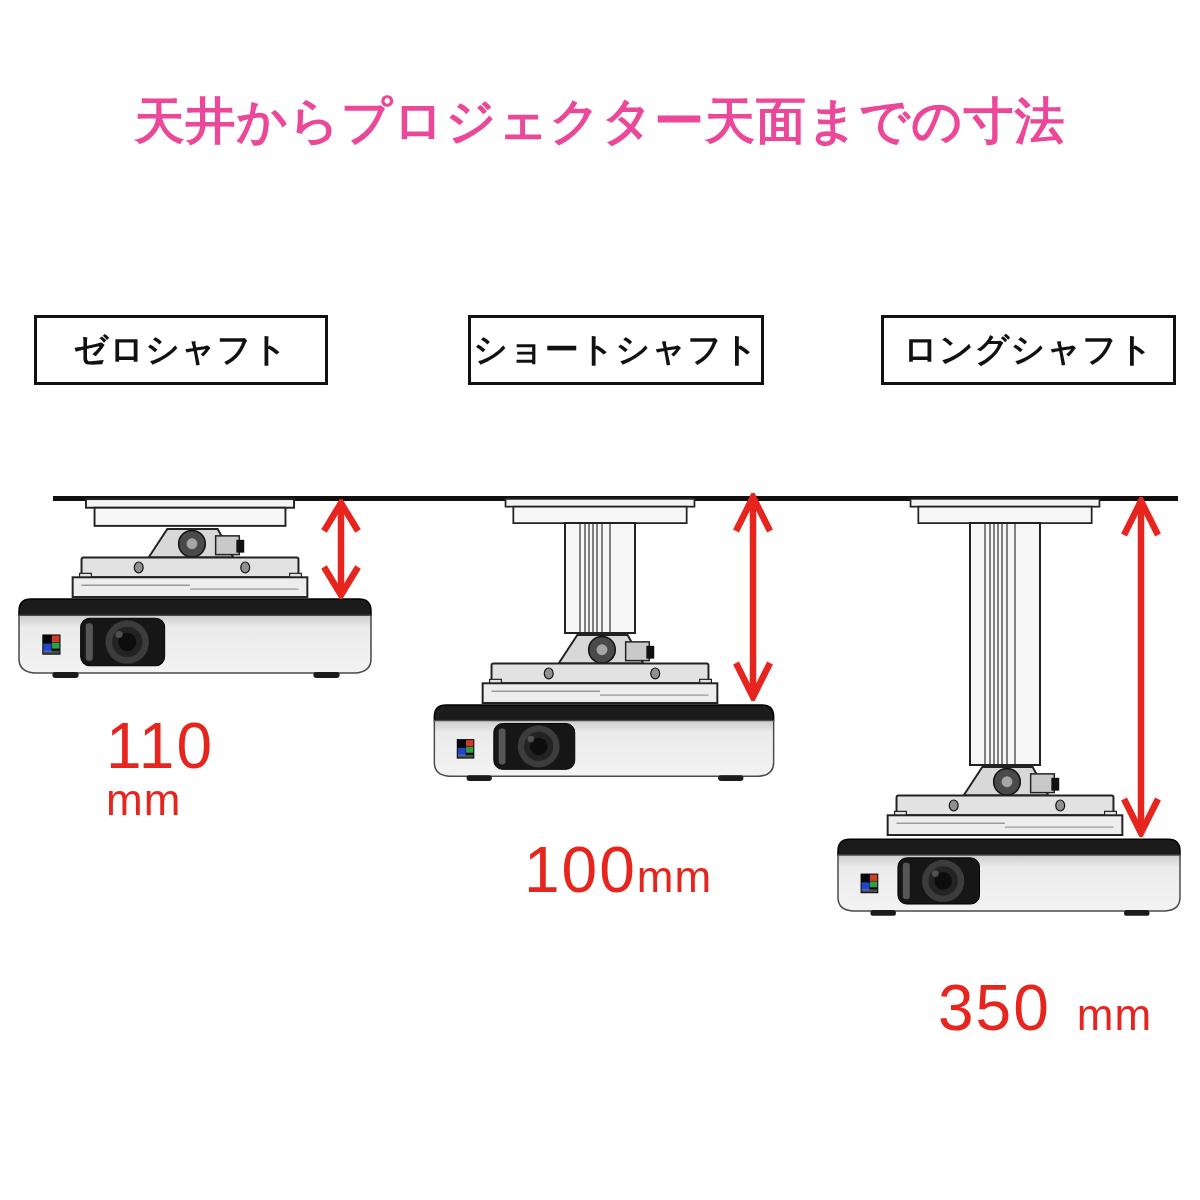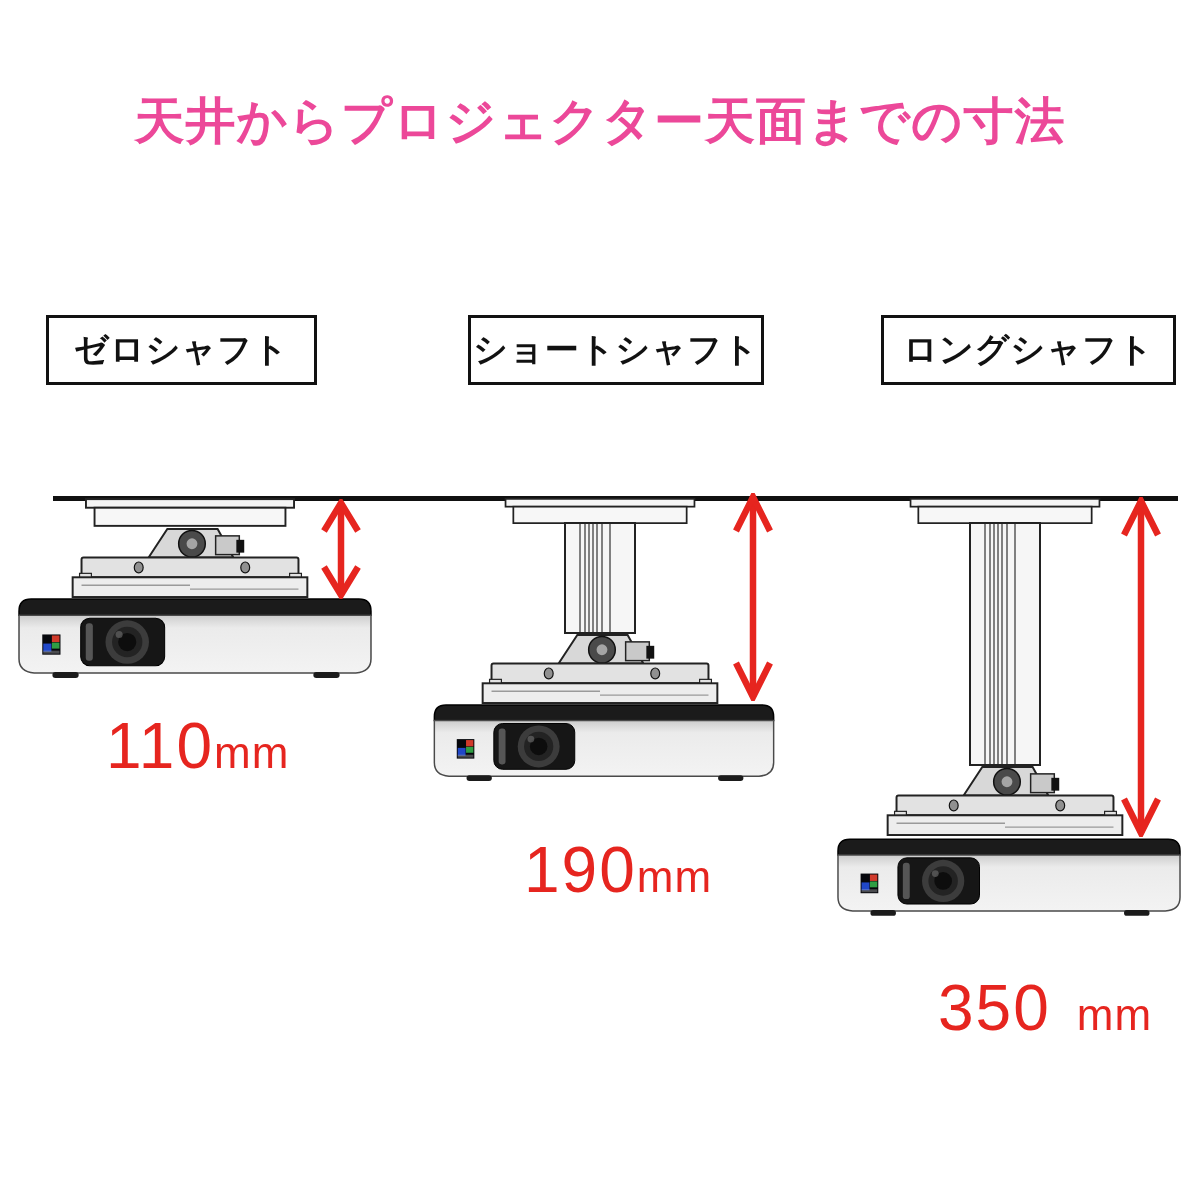--- a/index.html
+++ b/index.html
@@ -11,38 +11,38 @@
     position:absolute; left:0; top:88px; width:100%; margin:0;
     text-align:center; font-size:50px; font-weight:700; color:#ec4899;
     letter-spacing:1px;
   }
   .labelbox {
     position:absolute; top:315px; height:70px; box-sizing:border-box;
     border:3px solid #111; background:#fff;
     display:flex; align-items:center; justify-content:center;
     font-size:34px; font-weight:700; color:#111; letter-spacing:1px;
   }
-  #box-zero  { left:46px;  width:271px; }
+  #box-zero  { left:34px;  width:294px; }
   #box-short { left:468px; width:296px; }
   #box-long  { left:881px; width:295px; }
   .ceiling { position:absolute; left:53px; top:496px; width:1125px; height:5px; background:#111; }
   .illus, .arrow { position:absolute; }
   #illus-zero  { left:15px;  top:497px; }
   #illus-short { left:430px; top:497px; }
   #illus-long  { left:835px; top:497px; }
   #arrow-zero  { left:314px;  top:499px; }
   #arrow-short { left:726px;  top:493px; }
   #arrow-long  { left:1114px; top:497px; }
   .measure {
     position:absolute; color:#e6251f; display:flex; align-items:baseline;
     line-height:1; white-space:nowrap;
   }
   .measure .val  { font-size:64px; letter-spacing:2px; }
   .measure .unit { font-size:44px; letter-spacing:1px; }
-  #m-zero  { left:106px; top:714px; }
+  #m-zero  { left:106px; top:714px;flex-direction:column; }
   #m-short { left:524px; top:838px; }
   #m-long  { left:938px; top:976px;gap:26px; }
 </style>
 </head>
 <body>
 
 <div class="canvas">
 
   <h1 class="title">天井からプロジェクター天面までの寸法</h1>
 
@@ -153,21 +153,21 @@
       <path d="M10,38 L27,4 L44,38"></path>
       <path d="M10,302 L27,336 L44,302"></path>
     </g>
   </svg>
 
   <div class="measure" id="m-zero">
     <span class="val">110</span>
       <span class="unit">mm</span>
   </div>
   <div class="measure" id="m-short">
-    <span class="val">190</span>
+    <span class="val">100</span>
       <span class="unit">mm</span>
   </div>
   <div class="measure" id="m-long">
     <span class="val">350</span>
       <span class="unit">mm</span>
   </div>
 
 </div>
 
 </body></html>

